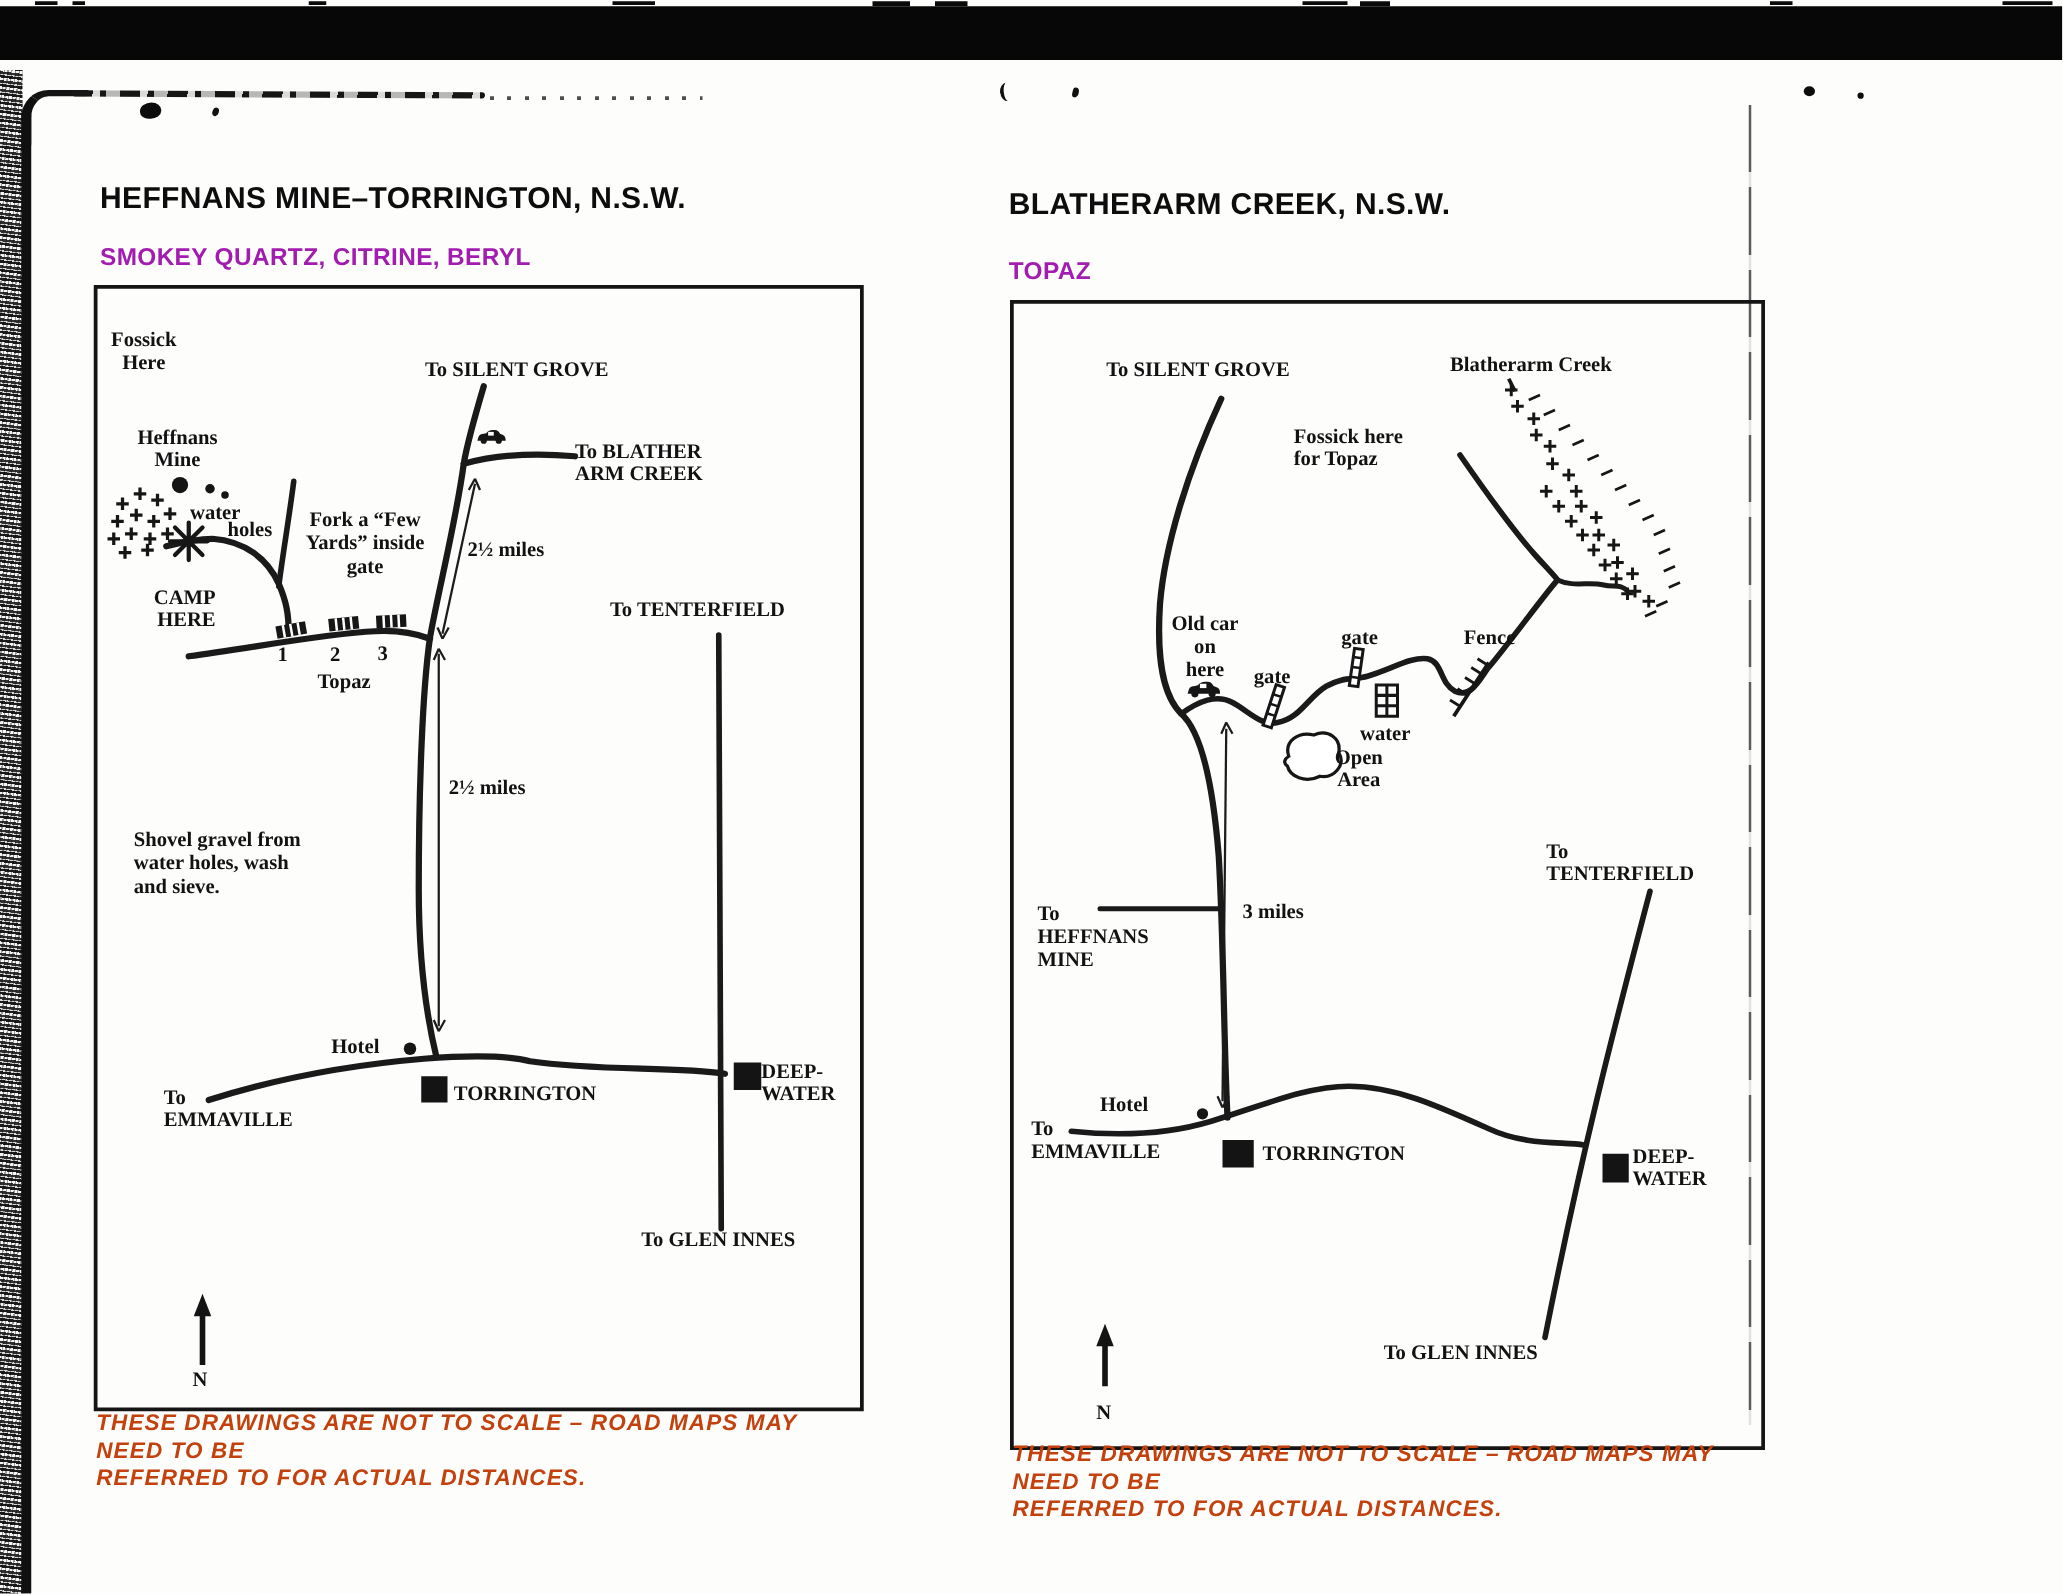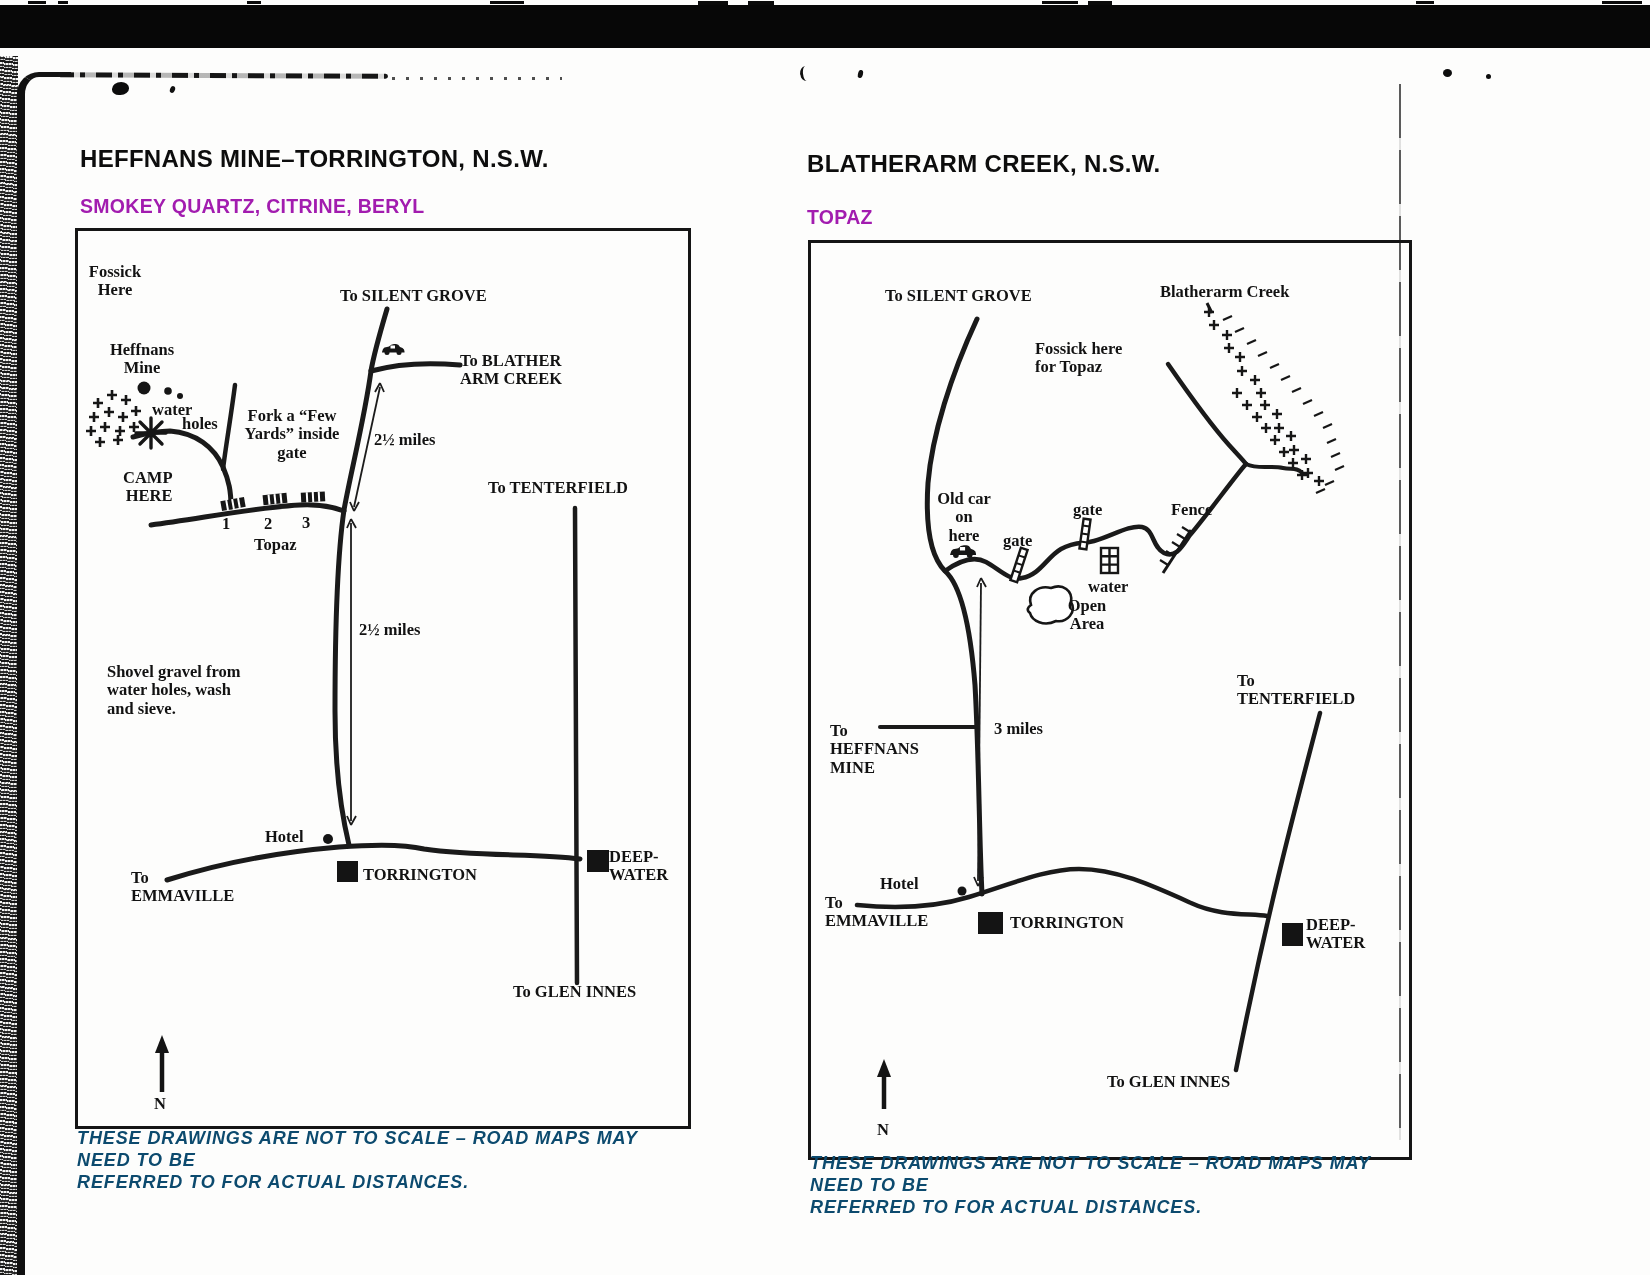--- a/index.html
+++ b/index.html
@@ -28,21 +28,21 @@
   .mark-dot-a{position:absolute;left:1443px;top:69px;width:9px;height:8px;background:#0d0d0d;border-radius:50%;}
   .mark-dot-b{position:absolute;left:1486px;top:74px;width:5px;height:5px;background:#0d0d0d;border-radius:50%;}
   
   .map-title{position:absolute;font:700 24px "Liberation Sans",sans-serif;letter-spacing:.3px;color:#0d0d0d;white-space:nowrap;}
   .map-sub{position:absolute;font:700 19.5px "Liberation Sans",sans-serif;letter-spacing:.3px;color:#a21caf;white-space:nowrap;}
   .map-box{position:absolute;border:3px solid #151515;background:transparent;}
   .map-box svg{position:absolute;left:0;top:0;}
   .lbl{position:absolute;font:700 16.5px "Liberation Serif",serif;line-height:1.12;color:#121212;white-space:pre-line;}
   .lbl.c{text-align:center;}
   .footnote{position:absolute;font:italic 700 18px "Liberation Sans",sans-serif;letter-spacing:.9px;
-            line-height:1.22;color:#0c4a6e;white-space:pre-line;}
+            line-height:1.22;color:#c2410c;white-space:pre-line;}
 </style>
 </head>
 <body>
 
 <div class="page">
 
   <div class="scan-topbar"></div>
   <div class="tick" style="left:28px;width:18px;"></div>
   <div class="tick" style="left:58px;width:10px;"></div>
   <div class="tick" style="left:247px;width:14px;"></div>

